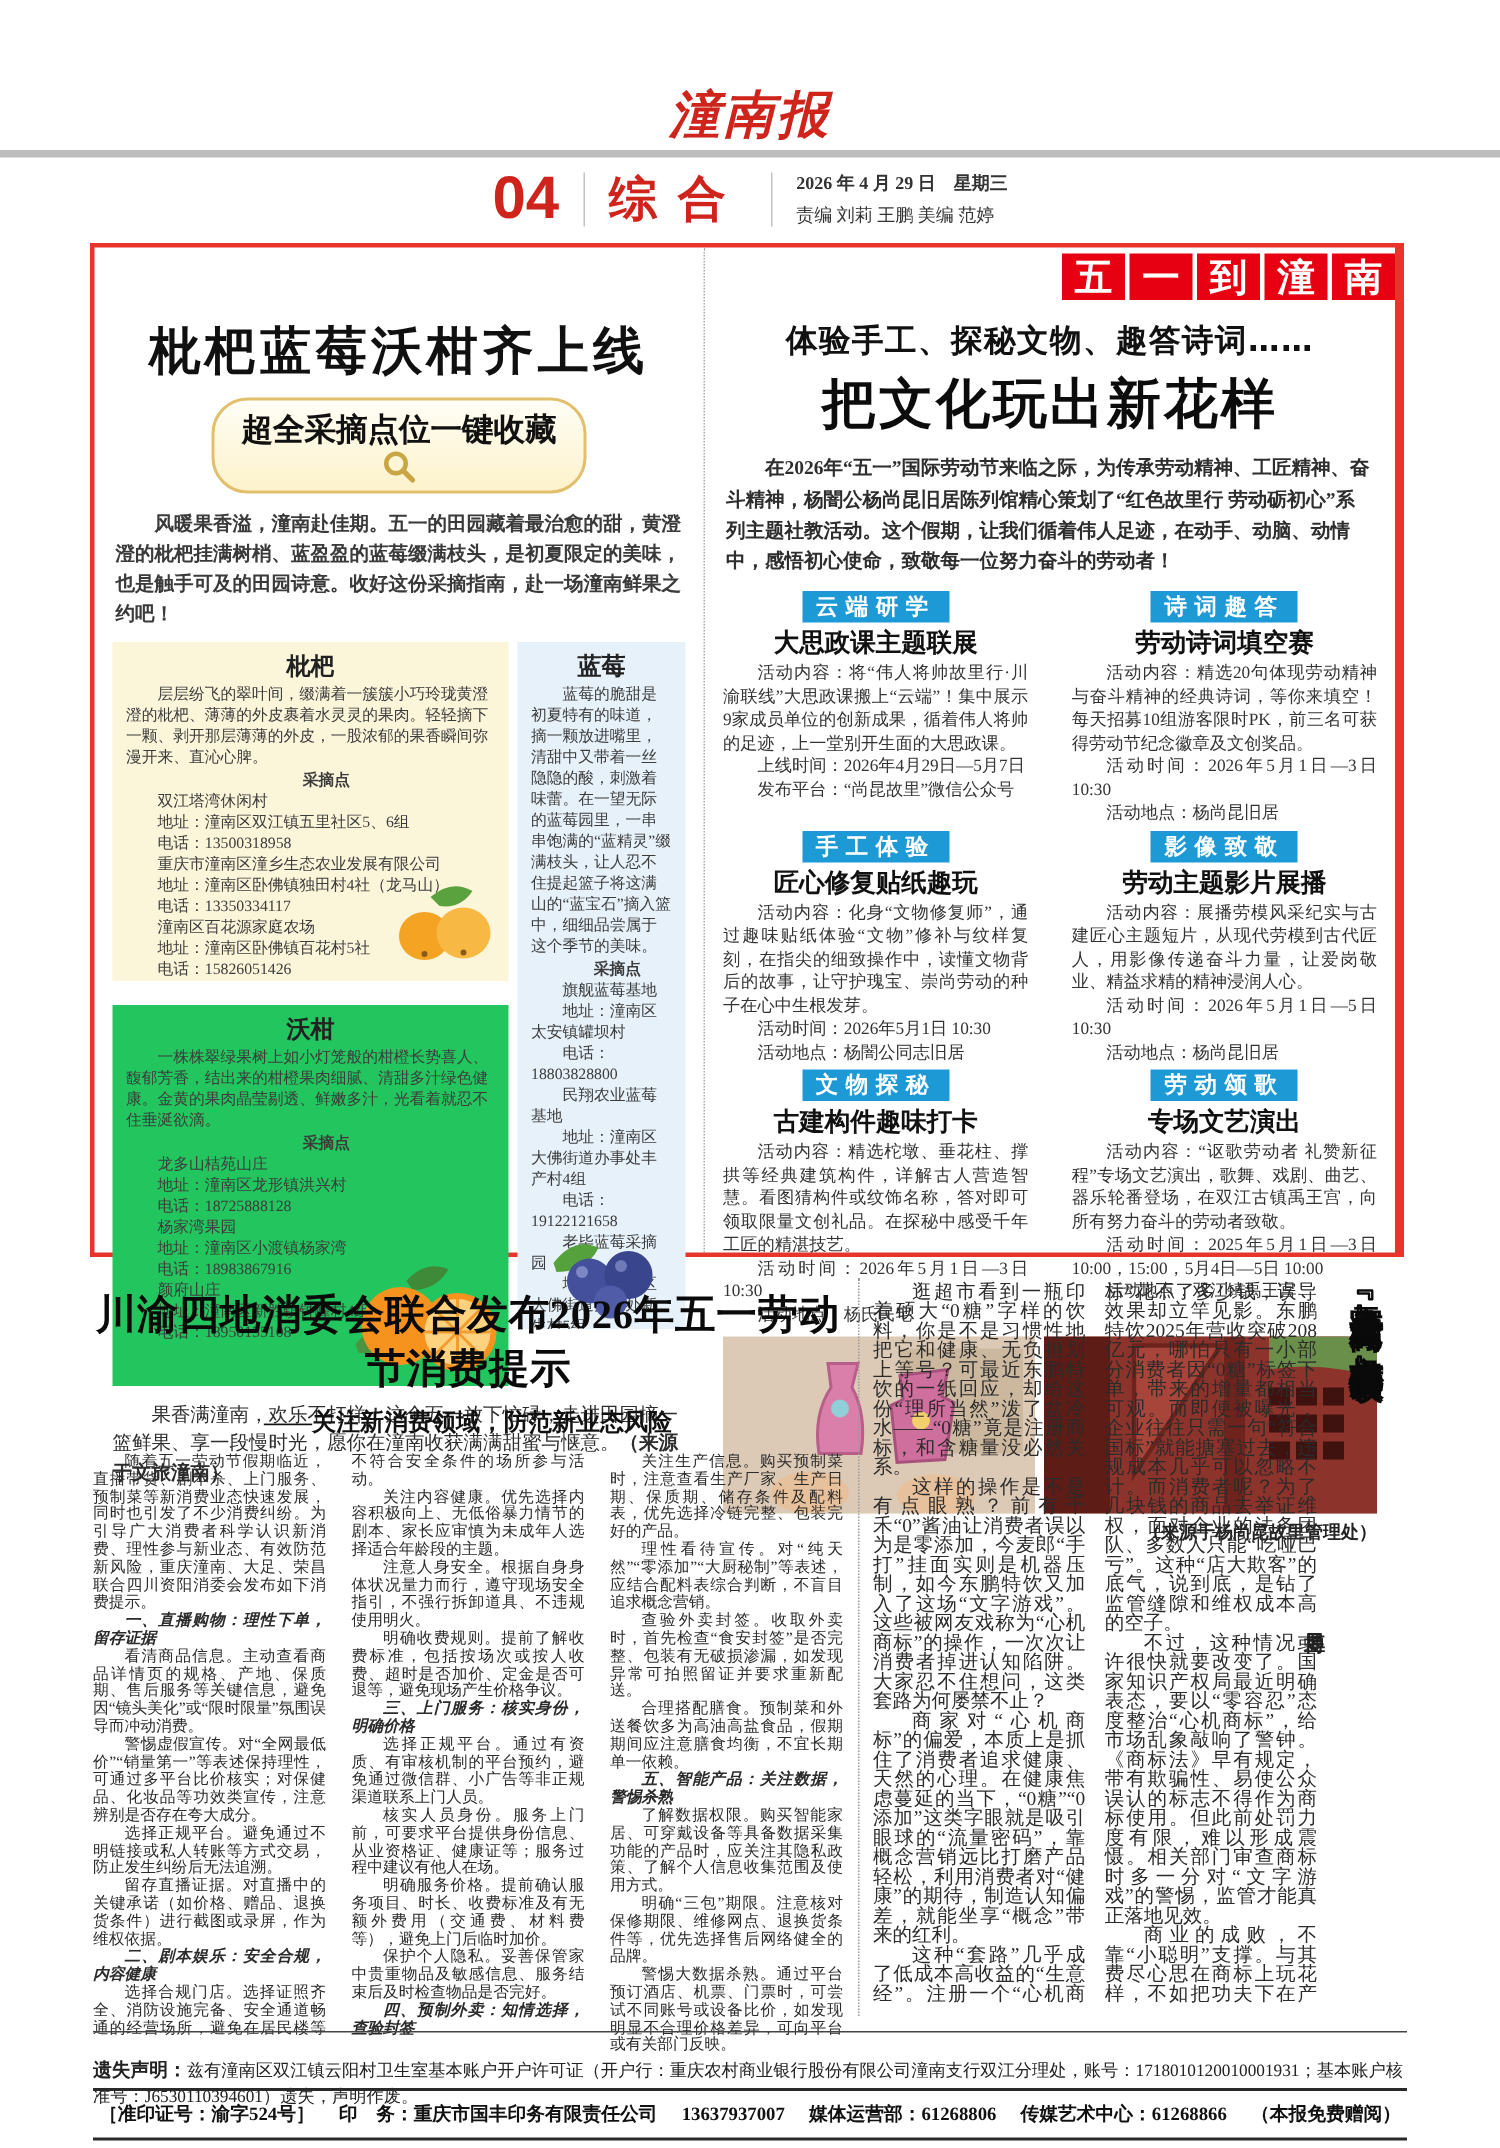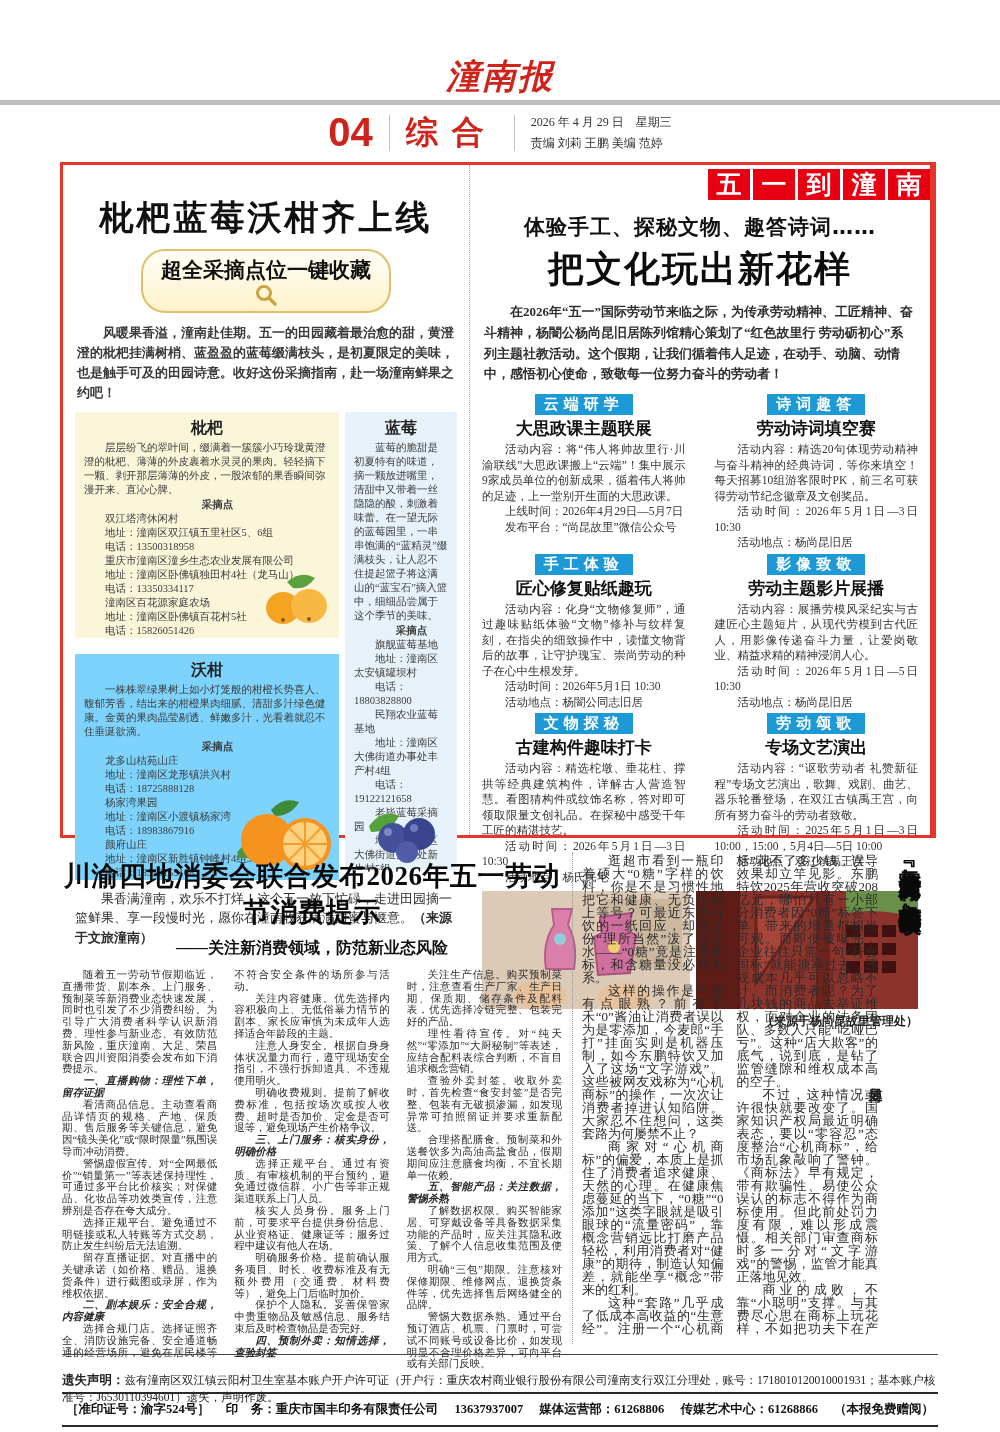--- a/index.html
+++ b/index.html
@@ -9,40 +9,40 @@
   
   .logo{position:absolute;top:54px;left:0;width:100%;text-align:center;color:#cf241c;
         font:bold italic 34px "DejaVu Sans",sans-serif;letter-spacing:2px;}
   .gray-rule{position:absolute;top:100px;left:0;width:1000px;height:5px;background:#bdbdbd;}
   .info-row{position:absolute;top:110px;left:0;width:100%;display:flex;justify-content:center;
             align-items:center;gap:16px;}
   .pageno{color:#cf241c;font:bold 40px "Liberation Sans",sans-serif;}
   .vline{width:1px;height:36px;background:#c2c2c2;}
   .secname{color:#cf241c;font:bold 32px "DejaVu Sans",sans-serif;letter-spacing:14px;}
   .date-block{font-size:12px;line-height:1.7;color:#333;}
-  .date-line{font-weight:normal;}
+  .date-line{font-weight:bold;}
   
   .top-box{position:absolute;left:60px;top:162px;width:876px;height:676px;box-sizing:border-box;
            border:3px solid #e8352b;border-right-width:6px;display:flex;background:#fff;}
-  .col-left{width:463px;box-sizing:border-box;border-right:1px dotted #a9a9a9;padding:4px 12px 0 12px;}
+  .col-left{width:463px;box-sizing:border-box;border-right:1px dotted #a9a9a9;padding:20px 12px 0 12px;}
   .col-right{flex:1;box-sizing:border-box;padding:2px 12px 0 12px;position:relative;}
   
   .h-title{margin:26px 0 8px;text-align:center;font:bold 34px "DejaVu Sans",sans-serif;
            letter-spacing:3px;color:#101010;}
   .pill{width:max-content;margin:0 auto 10px;display:flex;align-items:center;gap:0;
         border:2px solid #e2bf6a;background:linear-gradient(#fffef6,#fdf2cb);border-radius:24px;
         padding:5px 18px;font:bold 21px "DejaVu Sans",sans-serif;color:#111;flex-direction:column;}
   .intro{font-size:13px;font-weight:bold;line-height:1.55;text-indent:2em;margin:4px 2px 8px;color:#3a3a3a;}
   .boxes{display:flex;gap:6px;}
   .bcolA{width:264px;display:flex;flex-direction:column;gap:16px;}
   .bcolB{flex:1;}
   .fruitbox{padding:6px 9px;box-sizing:border-box;position:relative;font-size:10.5px;
             line-height:14px;color:#3c3c3c;overflow:hidden;}
   .loquat{background:#fbf5da;height:226px;}
-  .orangeb{background:#7dd3fc;height:226px;}
+  .orangeb{background:#22c55e;height:254px;}
   .blueberry{background:#e7f1f9;height:458px;}
   .ftitle{text-align:center;font:bold 16px "DejaVu Sans",sans-serif;margin-bottom:2px;color:#222;}
   .fdesc{text-indent:2em;margin-bottom:1px;}
   .flabel{font-weight:bold;text-indent:2em;text-align:center;}
   .fline{text-indent:2em;}
   .fruit-art{position:absolute;}
   .art-loquat{right:4px;bottom:8px;}
   .art-orange{right:2px;bottom:4px;}
   .art-blueberry{left:50%;transform:translateX(-50%);bottom:6px;}
   .outro{font-size:13px;line-height:1.5;text-indent:2em;margin-top:9px;color:#2d2d2d;}

